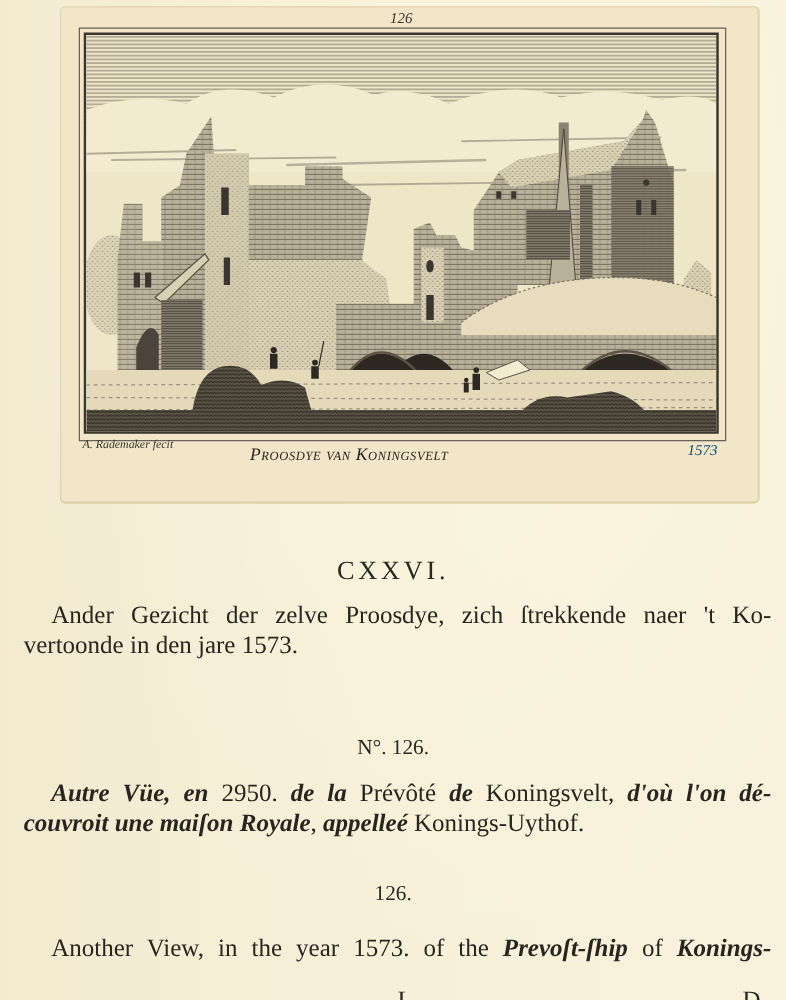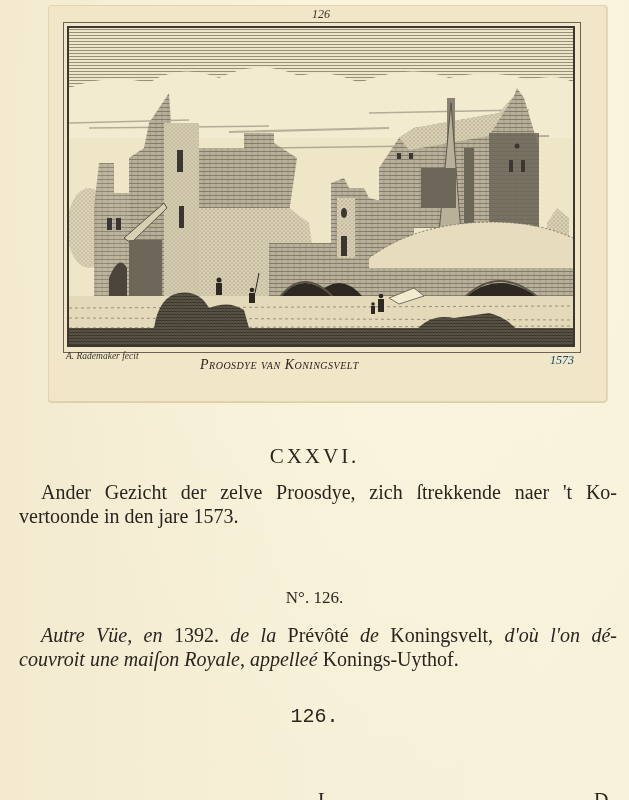--- a/index.html
+++ b/index.html
@@ -43,32 +43,32 @@
       font-variant: small-caps;
     }
     .plate-year {
       position: absolute; left: 550px; top: 353px; font-style: italic; font-size: 12px; color: #0c4a6e;
     }
     .heading {
       position: absolute; left: 0; width: 629px; text-align: center; color: #2c2620;
     }
     .h-roman { top: 444px; font-size: 21px; letter-spacing: 3px; }
     .h-no { top: 564px; font-size: 17px; margin-top: 24px; }
-    .h-num { top: 705px; font-size: 20px; font-family: Liberation Mono, monospace; }
+    .h-num { top: 705px; font-size: 17px; }
     .para {
       position: absolute; left: 19px; width: 598px; font-size: 20px; line-height: 24px; color: #2a241e;
       text-align: justify;
     }
     .para .line { display: block; white-space: nowrap; text-align-last: justify; }
     .para .line.last { text-align-last: left; }
     .p-dutch { top: 480px; }
     .p-french { top: 623px; }
     .p-english { top: 747px; }
     .indent { padding-left: 22px; }
-    i { font-style: italic; }
+    i { font-style: italic; font-weight: bold; }
     .catch {
       position: absolute; top: 789px; font-size: 20px; color: #2a241e;
     }
   </style>
 </head>
 <body>
 
 <div class="page-bg"></div>
 
 <div class="plate"></div>
@@ -191,22 +191,23 @@
 <div class="plate-year">1573</div>
 
 <div class="heading h-roman">CXXVI.</div>
 <div class="para p-dutch">
   <span class="line indent">Ander Gezicht der zelve Proosdye, zich ſtrekkende naer 't Ko-</span>
   <span class="line last">vertoonde in den jare 1573.</span>
 </div>
 
 <div class="heading h-no">N°. 126.</div>
 <div class="para p-french">
-  <span class="line indent"><i>Autre Vüe, en</i><span> 1392. </span><i>de la</i><span> Prévôté </span><i>de</i><span> Koningsvelt, </span><i>d'où l'on dé-</i></span>
+  <span class="line indent"><i>Autre Vüe, en</i><span> 2950. </span><i>de la</i><span> Prévôté </span><i>de</i><span> Koningsvelt, </span><i>d'où l'on dé-</i></span>
   <span class="line last"><i>couvroit une maiſon Royale</i><span>, </span><i>appelleé</i><span> Konings-Uythof.</span></span>
 </div>
 
 <div class="heading h-num">126.</div>
 <div class="para p-english">
+  <span class="line indent"><span>Another View, in the year 1573. of the </span><i>Prevoſt-ſhip</i><span> of </span><i>Konings-</i></span>
 </div>
 
 <div class="catch" style="left:318px;">L</div>
 <div class="catch" style="left:594px;">D</div>
 
 </body></html>

